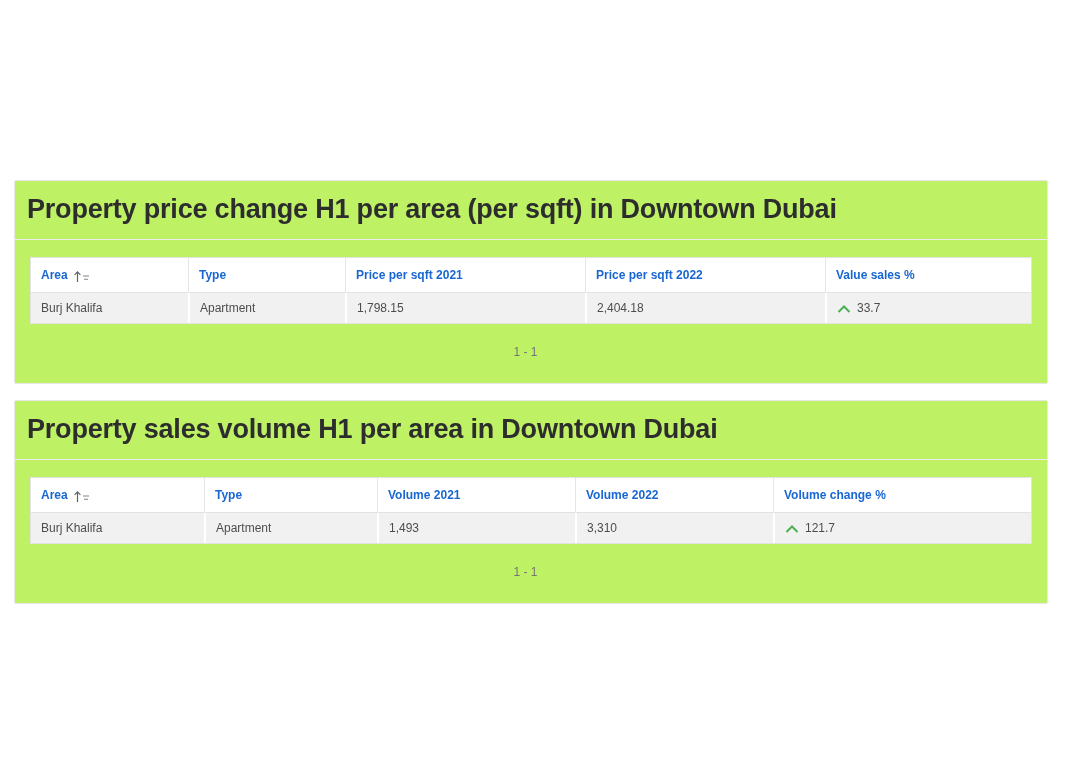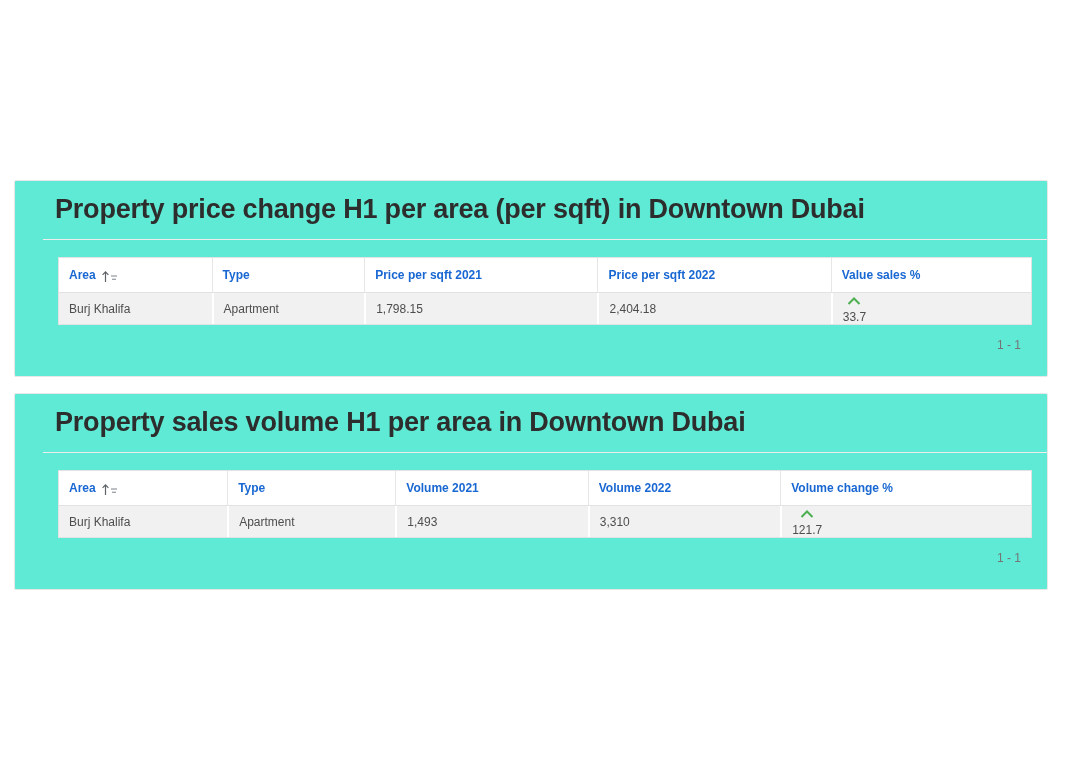--- a/index.html
+++ b/index.html
@@ -10,25 +10,24 @@
     position: relative;
     overflow: hidden;
   }
   .stack {
     position: absolute;
     left: 14px;
     top: 180px;
     width: 1034px;
   }
   .card {
-    background: #5eead4;
+    background: #bef264;
     border: 1px solid #e7e7e7;
     border-radius: 2px;
     margin-bottom: 16px;
-    padding-left: 28px;
   }
   .card-title {
     font-size: 27px;
     font-weight: 600;
     letter-spacing: -0.2px;
     color: #2d2d2d;
     padding: 13px 12px 14px 12px;
     border-bottom: 1px solid #ededed;
     white-space: nowrap;
     overflow: hidden;
@@ -65,26 +64,26 @@
     font-size: 12px;
     color: #4d4d4d;
     background: #f1f1f1;
     white-space: nowrap;
     overflow: hidden;
     margin-top: 24px;
   }
   table.grid tbody td + td { border-left: 2px solid #ffffff; }
   .th-inner { display: inline-flex; align-items: center; gap: 5px; }
   .sort-icon { display: inline-flex; align-items: center; position: relative; top: 1px; }
-  .change-cell-inner { display: inline-flex; align-items: center; gap: 6px; flex-direction: column; }
+  .change-cell-inner { display: inline-flex; align-items: center; gap: 6px; }
   .chevron-up-icon { display: inline-flex; position: relative; top: 1px; }
   .pagination {
-    margin-top: 13px;
+    margin-top: 21px;
     padding-right: 11px;
-    text-align: right;
+    text-align: center;
     font-size: 12px;
     color: #757575;
   }
 </style>
 </head>
 <body>
 
 <div class="stack">
 
   <section class="card">

